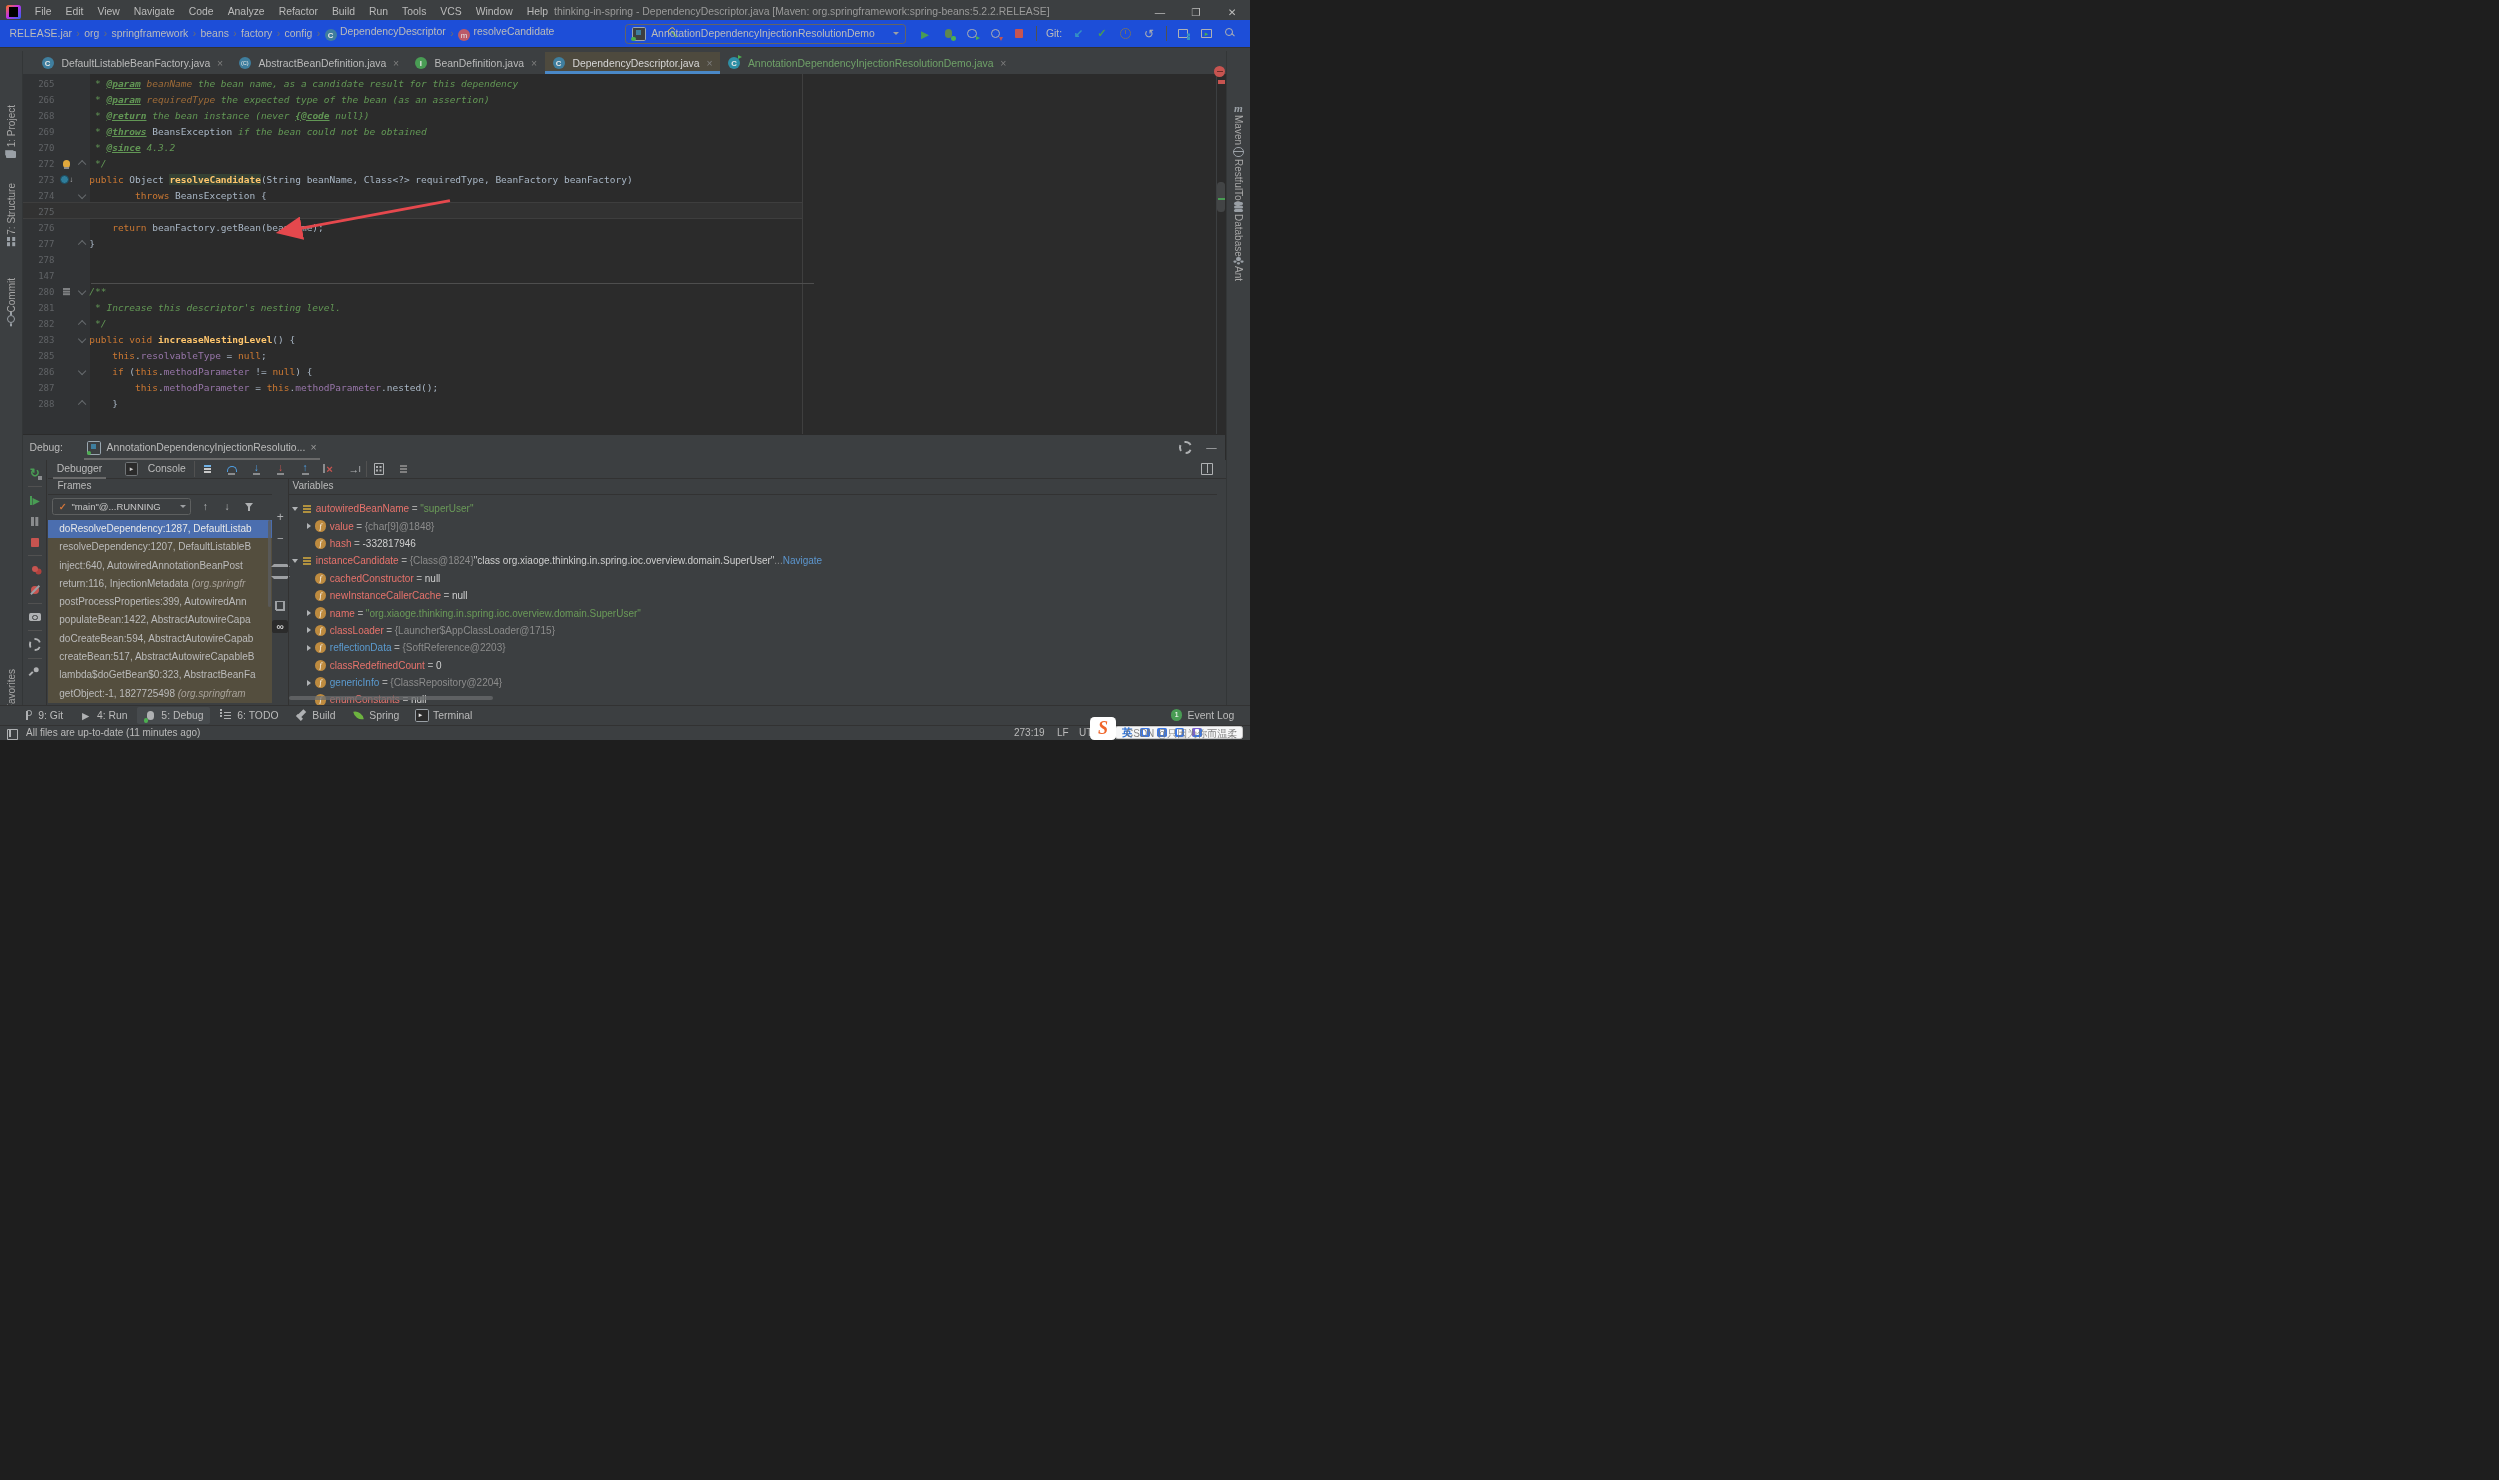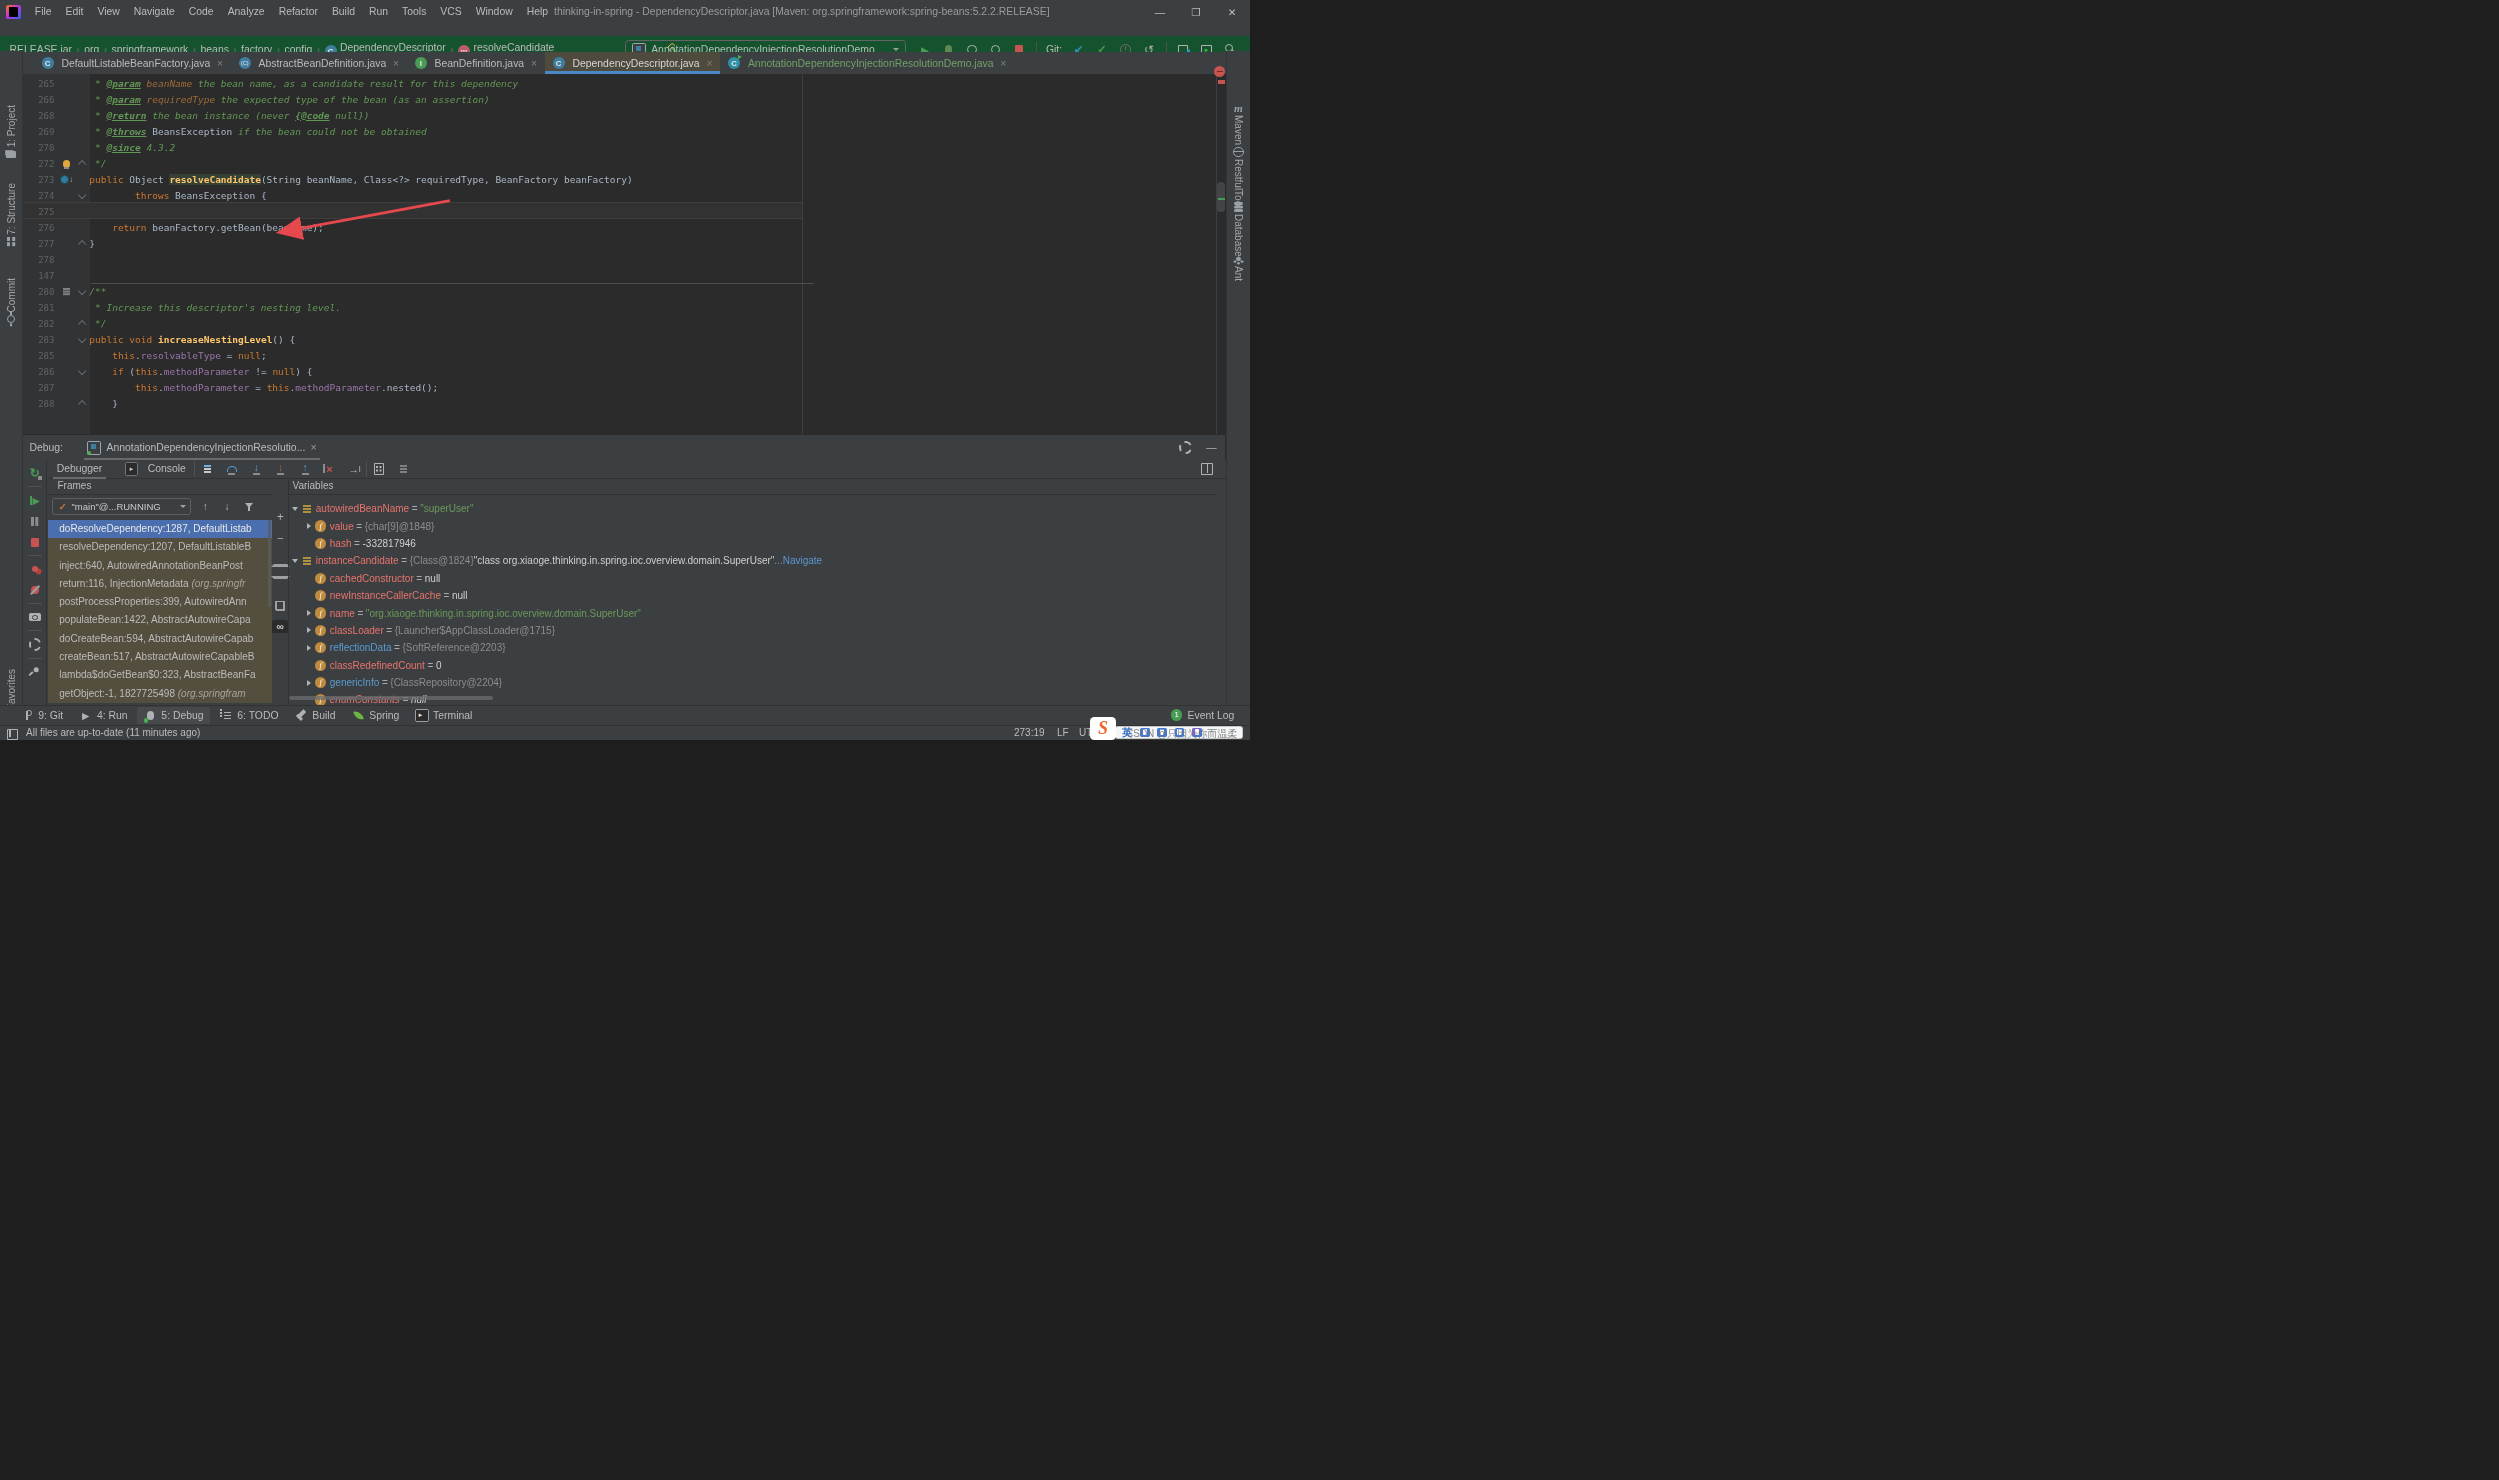--- a/index.html
+++ b/index.html
@@ -13,21 +13,21 @@
         background:linear-gradient(135deg,#F97A12 0%,#C131E6 45%,#2A65F1 100%)}
   .logo::after{content:"";position:absolute;left:2.6px;top:2.6px;width:9.5px;height:9.5px;background:#000}
   .logo i{position:absolute;left:3.5px;top:2.6px;font-style:normal;color:#fff;font-size:6px;font-weight:bold}
   .menu{display:flex}
   .menu-item{padding:0 7px;height:24px;line-height:24px;color:#BBBBBB;cursor:default}
   .wtitle{position:absolute;left:554px;top:0;height:24px;line-height:24px;color:#9B9B9B;white-space:nowrap}
   .wbtns{position:absolute;right:0;top:0;display:flex}
   .wbtn{width:36px;height:24px;display:flex;align-items:center;justify-content:center;color:#BBBBBB}
 
   
-  .navbar{position:absolute;left:0;top:36px;width:1402px;height:28px;background:#14532d;border-bottom:0.9px solid #323232;box-sizing:border-box}
+  .navbar{position:absolute;left:0;top:20px;width:1402px;height:28px;background:#1d4ed8;border-bottom:0.9px solid #323232;box-sizing:border-box}
   .crumbs{position:absolute;left:8.7px;top:0;height:27px;display:flex;align-items:center}
   .crumb{color:#BBBBBB;padding:0 0.9px;white-space:nowrap}
   .crumb-sep{color:#6E6E6E;padding:0 3.5px;font-size:10.4px}
   .crumb-sep::before{content:"\203A"}
   .tic{width:12px;height:12px;border-radius:50%;color:#E8E8E8;font-size:7.8px;font-weight:bold;
        display:inline-flex;align-items:center;justify-content:center;flex:none;margin-right:3.5px;vertical-align:-2.6px}
   .tic-class{background:#3F7E9E}.tic-class::before{content:"C"}
   .tic-classab{background:#3F7E9E}.tic-classab::before{content:"(C)";font-size:5.6px;font-weight:normal}
   .tic-int{background:#499C54}.tic-int::before{content:"I"}
   .tic-runclass{background:#2E8FA5;position:relative}.tic-runclass::before{content:"C"}
@@ -760,21 +760,21 @@
         </div>
         <div class="vrow" style="padding-left: 14px;">
           <span class="tw">
             <span class="exp-closed"></span>
           </span>
           <span class="ic ic-field"></span>
           <span class="vn-blue">genericInfo</span>
           <span class="veq"> = </span>
           <span class="vref">{ClassRepository@2204}</span>
         </div>
-        <div class="vrow" style="padding-left: 14px; font-style: italic;">
+        <div class="vrow" style="padding-left: 14px;">
           <span class="tw"></span>
           <span class="ic ic-field"></span>
           <span class="vn-red">enumConstants</span>
           <span class="veq"> = </span>
           <span class="vpv">null</span>
         </div>
       </div>
     <div class="hthumb"></div>
   </div>
 

